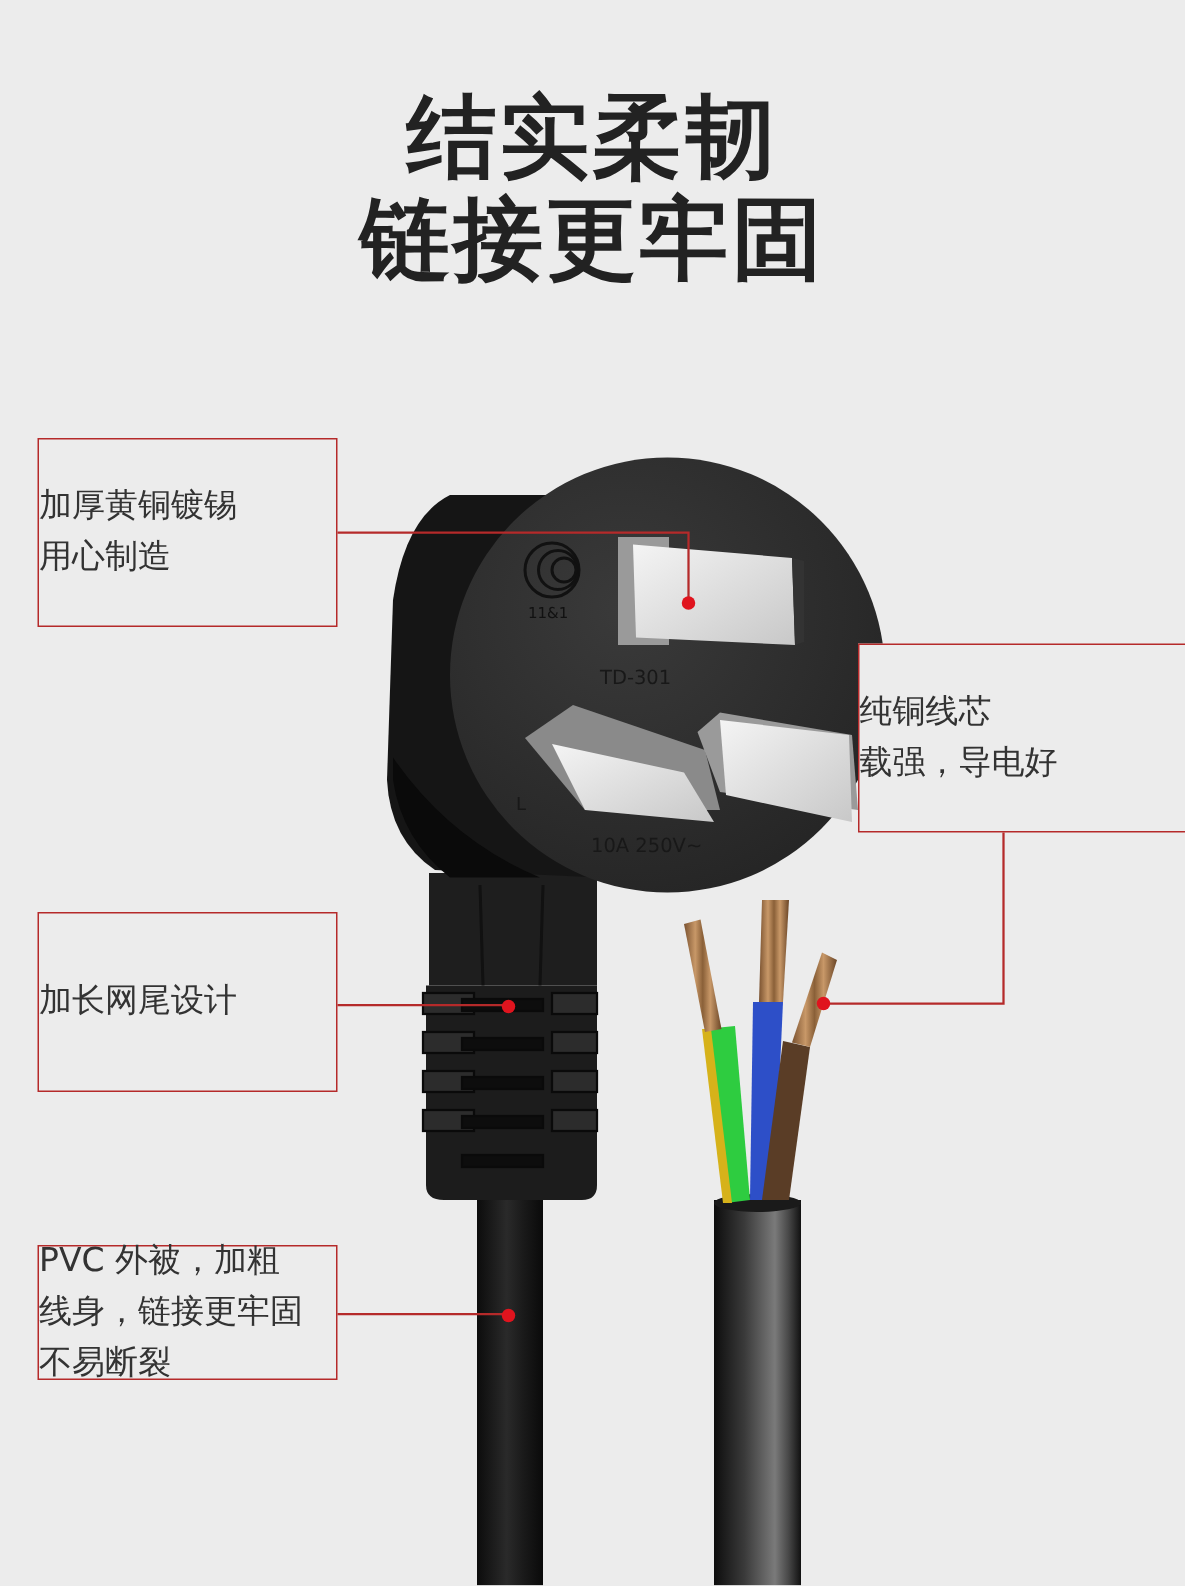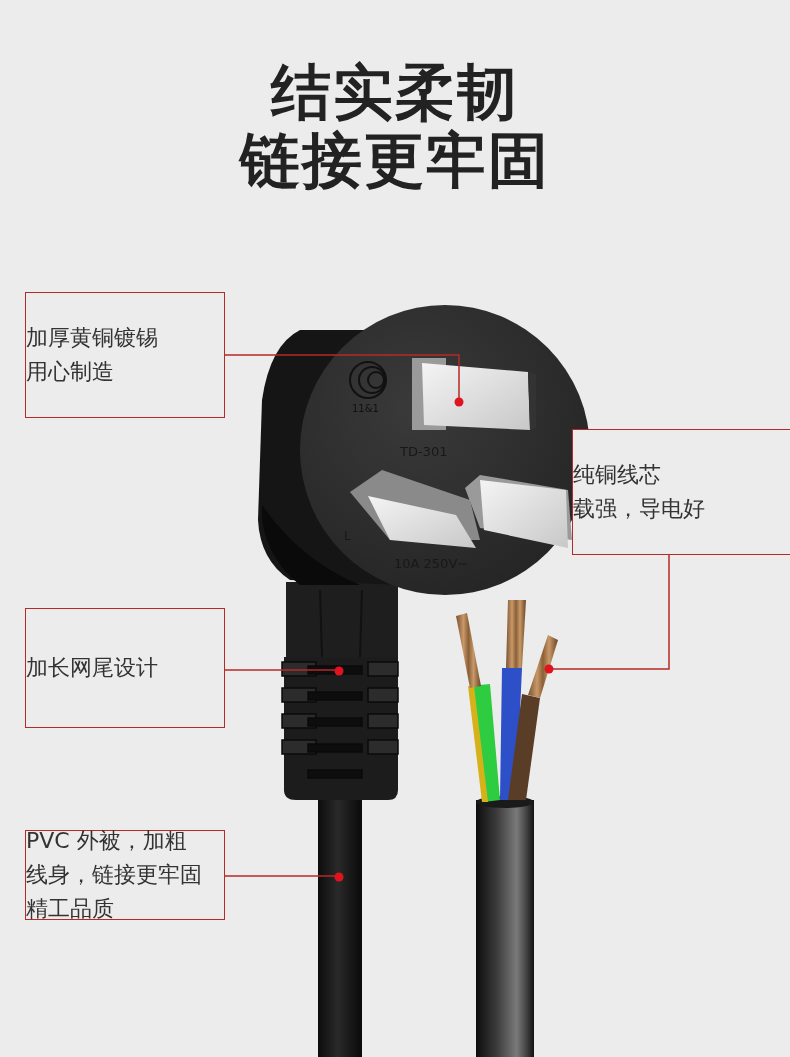--- a/index.html
+++ b/index.html
@@ -171,14 +171,14 @@
   <span>载强，导电好</span>
 </div>
 
 <div class="callout" style="left:25px; top:608px; width:200px; height:120px;">
   <span>加长网尾设计</span>
 </div>
 
 <div class="callout" style="left:25px; top:814px; width:200px; height:90px;margin-top:16px;">
   <span>PVC 外被，加粗</span>
   <span>线身，链接更牢固</span>
-  <span>精工品质</span>
+  <span>不易断裂</span>
 </div>
 
 </body></html>

